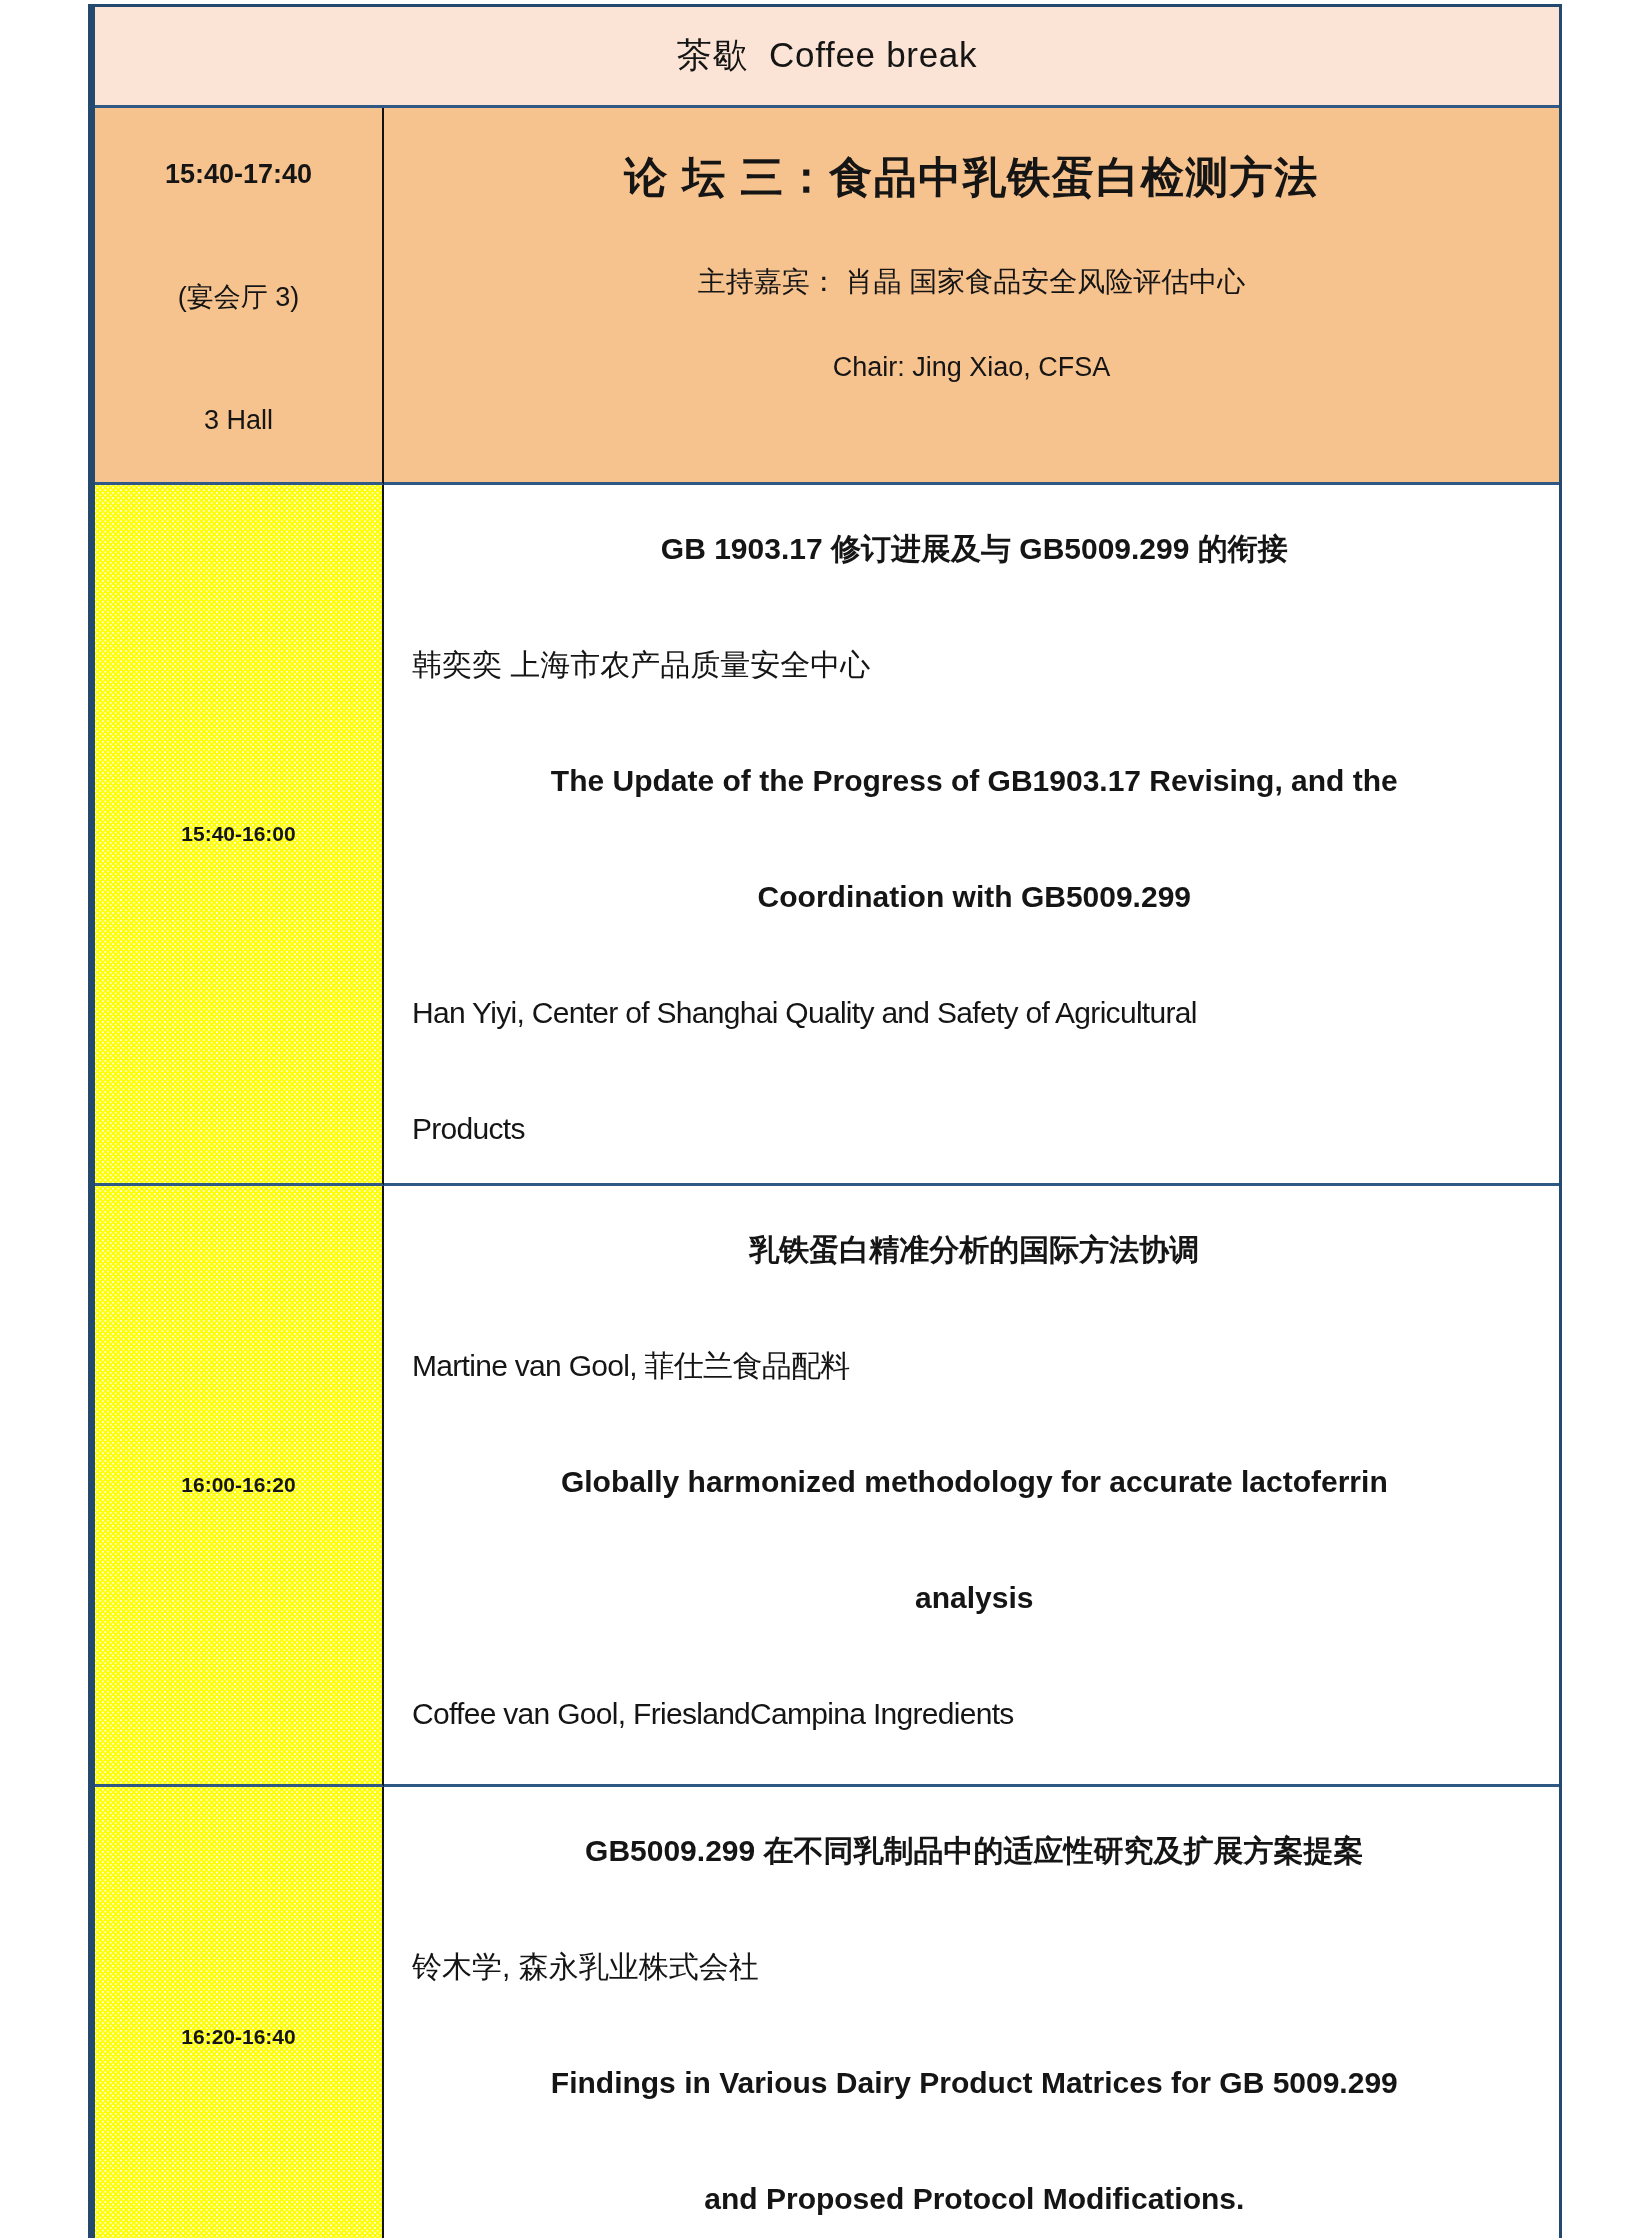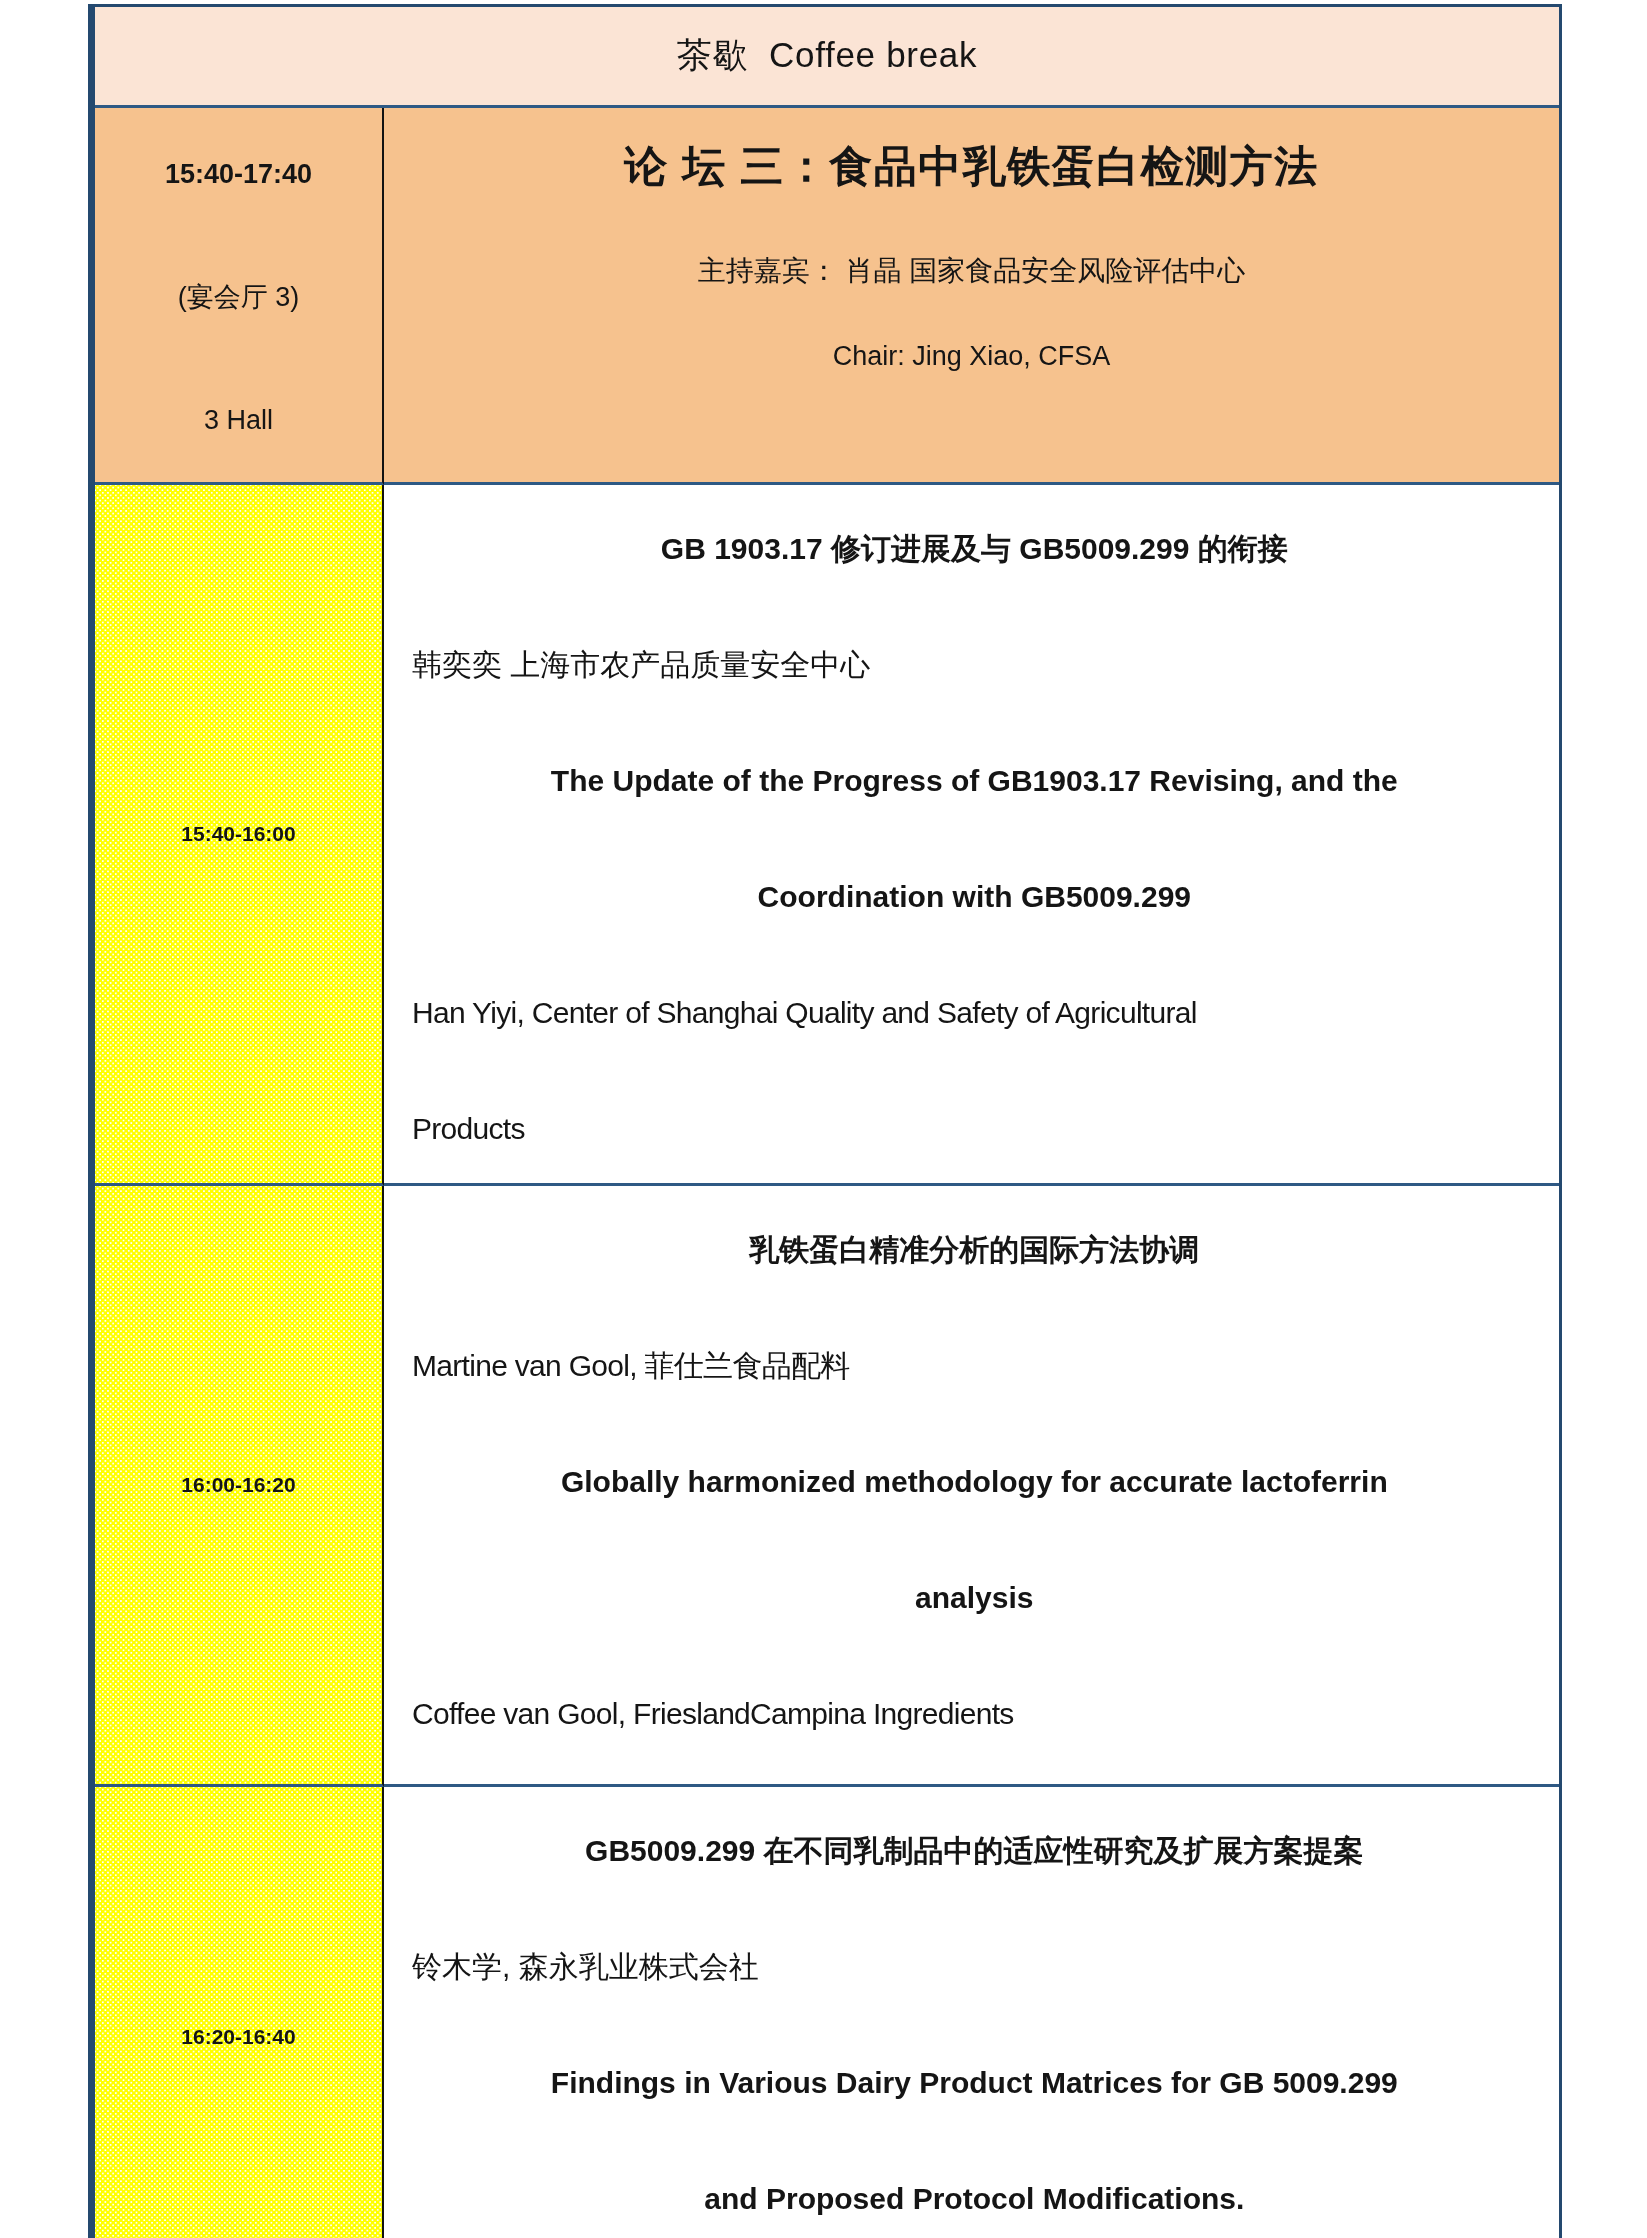--- a/index.html
+++ b/index.html
@@ -45,21 +45,21 @@
   .sess-left{
     background:var(--orange);
     display:flex;flex-direction:column;align-items:center;justify-content:flex-end;
     text-align:center;
   }
   .sess-left p{margin:0;line-height:123px;font-size:27px;white-space:pre;}
   .sess-left .time{font-weight:700;}
   .sess-right{
     background:var(--orange);
     text-align:center;
-    padding-top:3px;
+    padding-top:14px;
   }
   .sess-right p{margin:0;white-space:pre;}
   .sess-right .title-zh{font-size:43px;font-weight:700;line-height:110px;letter-spacing:1.5px;}
   .sess-right .host{font-size:28px;line-height:99px;}
   .sess-right .title-en{font-family:"Liberation Serif","DejaVu Serif",serif;font-weight:700;font-size:28px;line-height:72px;}
   .sess-right .chair{font-family:Liberation Sans, sans-serif;font-size:27px;line-height:72px;}
   
   .yellow{
     background-color:#ffff00;
     background-image:

